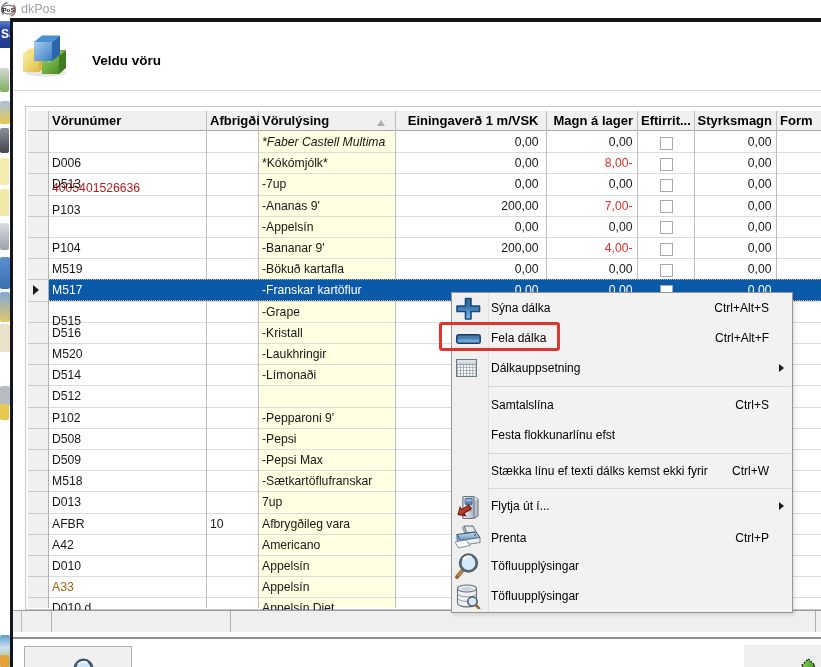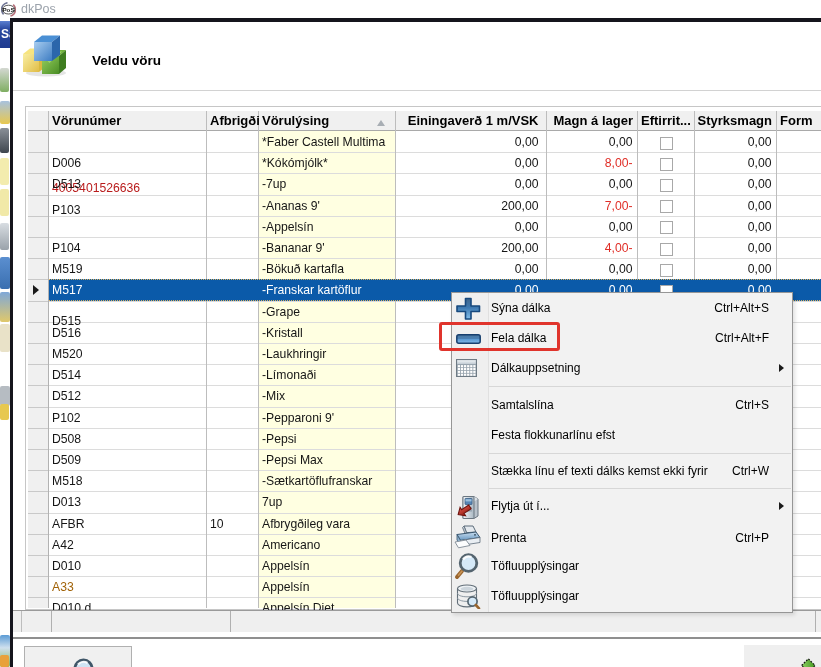--- a/index.html
+++ b/index.html
@@ -125,21 +125,21 @@
 <div class="abs" style="left:546px;top:110.5px;width:1px;height:497.5px;background:#bdbdbd;"></div>
 <div class="abs" style="left:637px;top:110.5px;width:1px;height:497.5px;background:#bdbdbd;"></div>
 <div class="abs" style="left:694px;top:110.5px;width:1px;height:497.5px;background:#bdbdbd;"></div>
 <div class="abs" style="left:776px;top:110.5px;width:1px;height:497.5px;background:#bdbdbd;"></div>
 <div class="abs" style="left:48px;top:110.5px;width:1px;height:497.5px;background:#b2b2b2;"></div>
 <div class="abs" style="left:49px;top:279.4px;width:777px;height:21.2px;background:#0b5aa9;"></div>
 <div class="abs" style="left:49px;top:279.4px;width:777px;height:1px;background:repeating-linear-gradient(90deg,#d8b061 0 1px,#0b5aa9 1px 2px);"></div>
 <div class="abs" style="left:49px;top:299.6px;width:777px;height:1px;background:repeating-linear-gradient(90deg,#d8b061 0 1px,#0b5aa9 1px 2px);"></div>
 <div class="abs" style="left:33px;top:285.0px;width:0;height:0;border-left:6px solid #1a1a1a;border-top:5px solid transparent;border-bottom:5px solid transparent;"></div>
 <div class="cell" style="left:52px;top:131.9px;width:150px;line-height:21.2px;height:39px;color:#b91c1c;margin-top:46px;">4005401526636</div>
-<div class="cell" style="left:262px;top:131.9px;width:130px;line-height:21.2px;height:21.2px;color:#161616;">*Faber Castell Multima</div>
+<div class="cell" style="left:262px;top:131.9px;width:130px;line-height:21.2px;height:21.2px;color:#161616;font-style:italic;">*Faber Castell Multima</div>
 <div class="cell" style="left:395px;top:131.9px;width:143.5px;text-align:right;line-height:21.2px;height:21.2px;color:#161616;">0,00</div>
 <div class="cell" style="left:546px;top:131.9px;width:86.5px;text-align:right;line-height:21.2px;height:21.2px;color:#161616;">0,00</div>
 <div class="cell" style="left:694px;top:131.9px;width:77.5px;text-align:right;line-height:21.2px;height:21.2px;color:#161616;">0,00</div>
 <div class="abs" style="left:659.5px;top:136.5px;width:11px;height:11px;border:1px solid #a8a8a8;background:#fff;"></div>
 <div class="cell" style="left:52px;top:153.1px;width:150px;line-height:21.2px;height:21.2px;color:#161616;">D006</div>
 <div class="cell" style="left:262px;top:153.1px;width:130px;line-height:21.2px;height:21.2px;color:#161616;">*Kókómjólk*</div>
 <div class="cell" style="left:395px;top:153.1px;width:143.5px;text-align:right;line-height:21.2px;height:21.2px;color:#161616;">0,00</div>
 <div class="cell" style="left:546px;top:153.1px;width:86.5px;text-align:right;line-height:21.2px;height:21.2px;color:#e02f28;">8,00-</div>
 <div class="cell" style="left:694px;top:153.1px;width:77.5px;text-align:right;line-height:21.2px;height:21.2px;color:#161616;">0,00</div>
 <div class="abs" style="left:659.5px;top:157.7px;width:11px;height:11px;border:1px solid #a8a8a8;background:#fff;"></div>
@@ -196,21 +196,20 @@
 <div class="cell" style="left:546px;top:343.9px;width:86.5px;text-align:right;line-height:21.2px;height:21.2px;color:#161616;">0,00</div>
 <div class="cell" style="left:694px;top:343.9px;width:77.5px;text-align:right;line-height:21.2px;height:21.2px;color:#161616;">0,00</div>
 <div class="abs" style="left:659.5px;top:348.5px;width:11px;height:11px;border:1px solid #a8a8a8;background:#fff;"></div>
 <div class="cell" style="left:52px;top:365.1px;width:150px;line-height:21.2px;height:21.2px;color:#161616;">D514</div>
 <div class="cell" style="left:262px;top:365.1px;width:130px;line-height:21.2px;height:21.2px;color:#161616;">-Límonaði</div>
 <div class="cell" style="left:395px;top:365.1px;width:143.5px;text-align:right;line-height:21.2px;height:21.2px;color:#161616;">0,00</div>
 <div class="cell" style="left:546px;top:365.1px;width:86.5px;text-align:right;line-height:21.2px;height:21.2px;color:#161616;">0,00</div>
 <div class="cell" style="left:694px;top:365.1px;width:77.5px;text-align:right;line-height:21.2px;height:21.2px;color:#161616;">0,00</div>
 <div class="abs" style="left:659.5px;top:369.7px;width:11px;height:11px;border:1px solid #a8a8a8;background:#fff;"></div>
 <div class="cell" style="left:52px;top:386.3px;width:150px;line-height:21.2px;height:21.2px;color:#161616;">D512</div>
-<div class="cell" style="left:262px;top:386.3px;width:130px;line-height:21.2px;height:21.2px;color:#161616;">-Mix</div>
 <div class="cell" style="left:395px;top:386.3px;width:143.5px;text-align:right;line-height:21.2px;height:21.2px;color:#161616;">0,00</div>
 <div class="cell" style="left:546px;top:386.3px;width:86.5px;text-align:right;line-height:21.2px;height:21.2px;color:#161616;">0,00</div>
 <div class="cell" style="left:694px;top:386.3px;width:77.5px;text-align:right;line-height:21.2px;height:21.2px;color:#161616;">0,00</div>
 <div class="abs" style="left:659.5px;top:390.9px;width:11px;height:11px;border:1px solid #a8a8a8;background:#fff;"></div>
 <div class="cell" style="left:52px;top:407.5px;width:150px;line-height:21.2px;height:21.2px;color:#161616;">P102</div>
 <div class="cell" style="left:262px;top:407.5px;width:130px;line-height:21.2px;height:21.2px;color:#161616;">-Pepparoni 9'</div>
 <div class="cell" style="left:395px;top:407.5px;width:143.5px;text-align:right;line-height:21.2px;height:21.2px;color:#161616;">0,00</div>
 <div class="cell" style="left:546px;top:407.5px;width:86.5px;text-align:right;line-height:21.2px;height:21.2px;color:#161616;">0,00</div>
 <div class="cell" style="left:694px;top:407.5px;width:77.5px;text-align:right;line-height:21.2px;height:21.2px;color:#161616;">0,00</div>
 <div class="abs" style="left:659.5px;top:412.1px;width:11px;height:11px;border:1px solid #a8a8a8;background:#fff;"></div>

